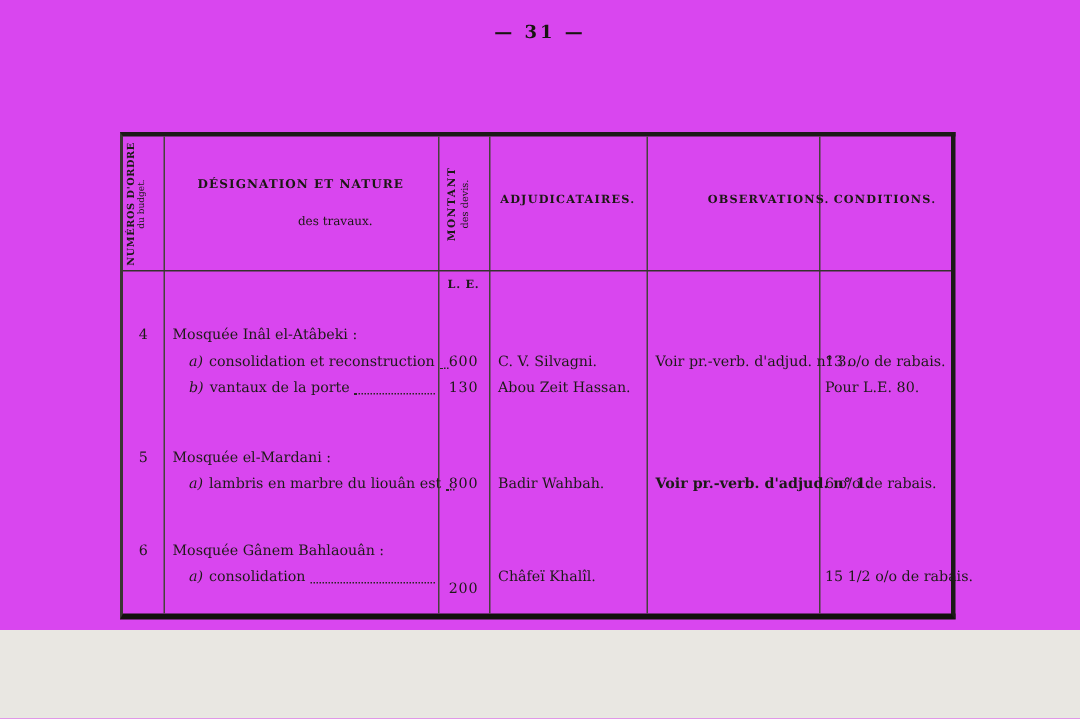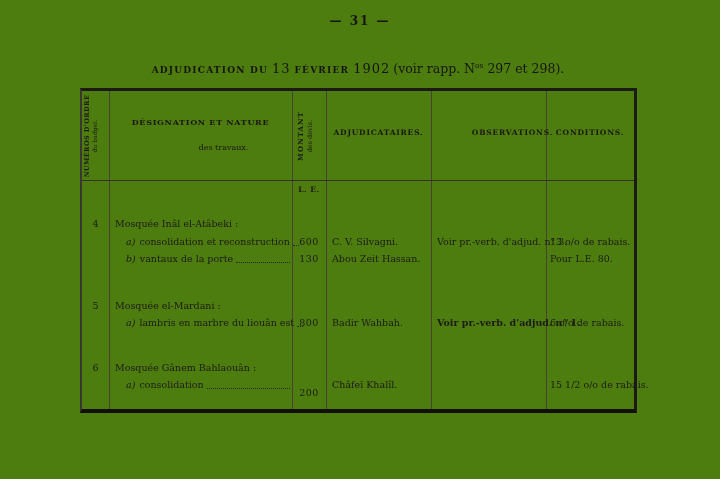--- a/index.html
+++ b/index.html
@@ -1,17 +1,17 @@
 <!DOCTYPE html>
 <html><head>
 <meta charset="utf-8">
 <style>
   html,body{margin:0;padding:0;}
   body{background:#e9e7e2;font-family:"DejaVu Serif","Liberation Serif",serif;}
-  .screen{position:relative;width:720px;height:479px;background:#4d7c0f;overflow:hidden;color:#1c1a17;}
+  .screen{position:relative;width:720px;height:420px;background:#d946ef;overflow:hidden;color:#1c1a17;}
 
   
   .page-number{position:absolute;top:14px;left:10px;width:700px;text-align:center;
     font-size:12px;font-weight:bold;letter-spacing:2px;color:#17150f;}
   .doc-title{position:absolute;top:58px;left:0;width:716px;text-align:center;white-space:nowrap;color:#17150f;}
   .doc-title .t-caps{font-size:9px;font-weight:bold;letter-spacing:1.2px;}
   .doc-title .t-num{font-size:13px;letter-spacing:1px;}
   .doc-title .t-rest{font-size:12.5px;margin-left:3px;}
   .doc-title sup{font-size:7.5px;}
   .sp{display:inline-block;width:4px;}
@@ -42,22 +42,20 @@
   .dl-letter{font-style:italic;margin-right:4px;}
   .leader{flex:1;min-width:6px;border-bottom:1.6px dotted #2a2723;margin:0 0 2px 3px;}
 </style>
 </head>
 <body>
 
 <div class="screen">
 
   <div class="page-number">— 31 —</div>
 
-  <div class="doc-title"><span class="t-caps">ADJUDICATION DU</span><span class="sp"></span><span class="t-num">13</span><span class="sp"></span><span class="t-caps">FÉVRIER</span><span class="sp"></span><span class="t-num">1902</span><span class="t-rest"><span>(voir rapp. N</span><sup>os</sup><span> 297 et 298).</span></span>
-  </div>
 
   <div class="table">
 
     <div class="vline" style="left:27px"></div>
     <div class="vline" style="left:210px"></div>
     <div class="vline" style="left:244px"></div>
     <div class="vline" style="left:349px"></div>
     <div class="vline" style="left:464px"></div>
     <div class="header-sep"></div>
 

